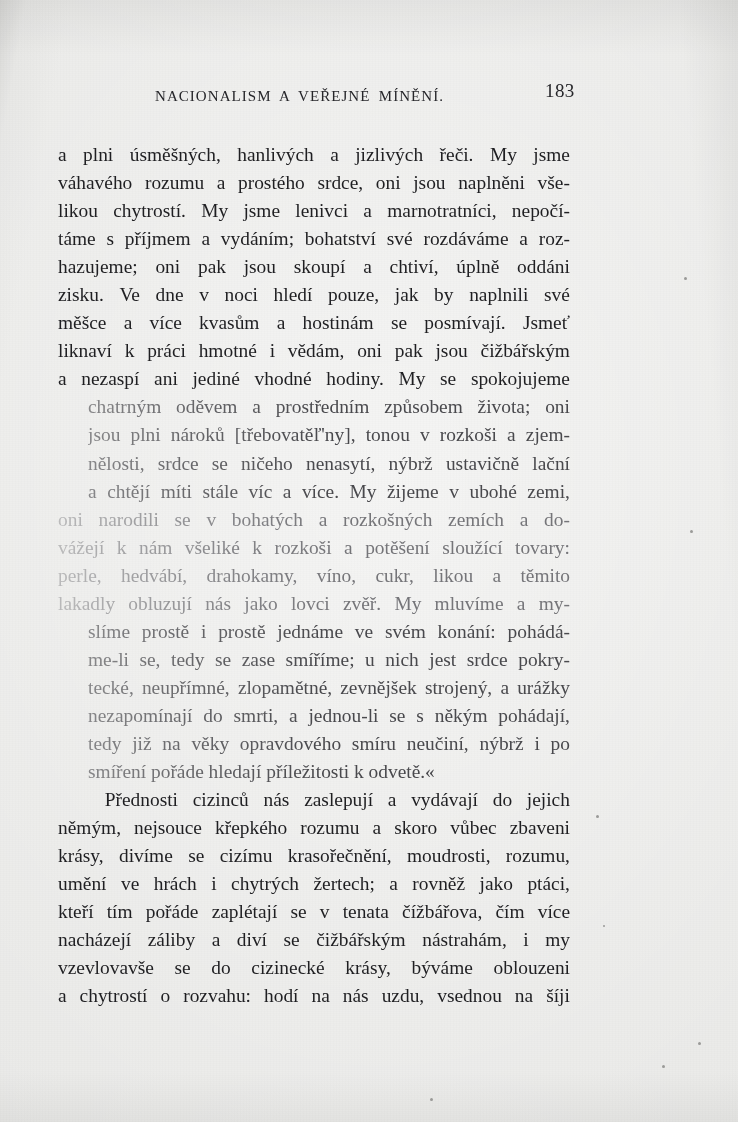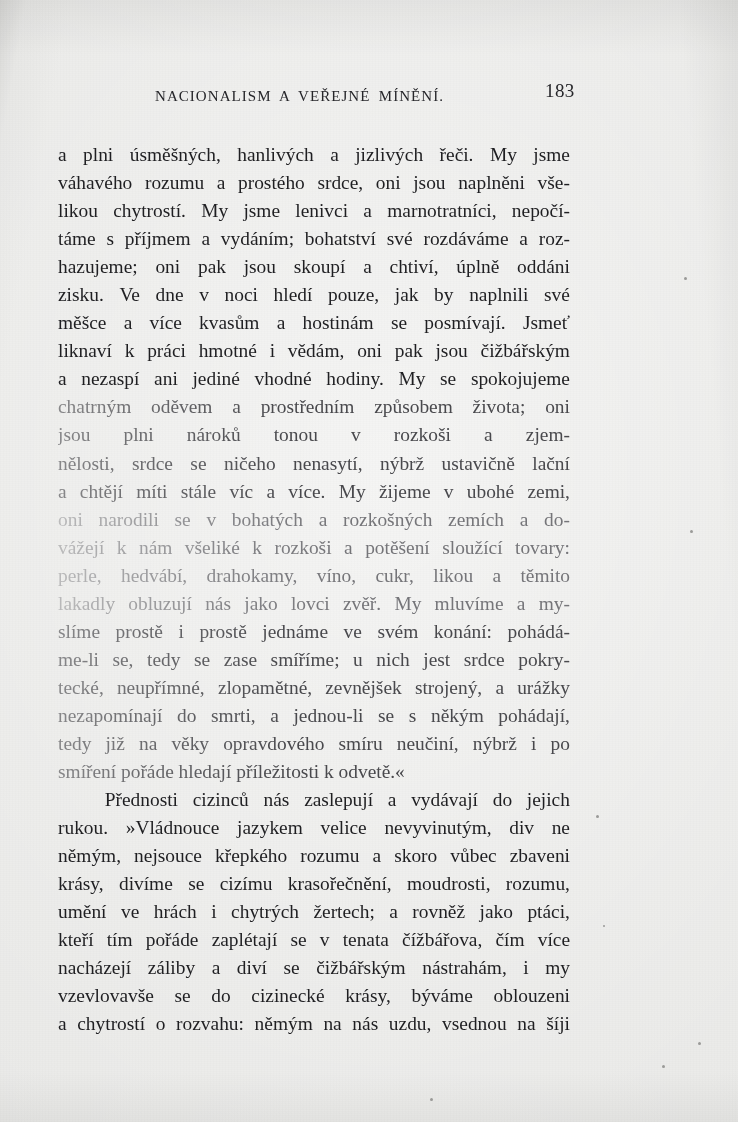--- a/index.html
+++ b/index.html
@@ -105,21 +105,21 @@
   }
   .ln .last {
     display: block;
   }
   .ln .ind {
     display: inline-block;
     width: 32px;
   }
 
   
-  .fade1 { color: #49494d; }
+  .fade1 { color: #49494d; margin-left: 30px; }
   .fade3 { color: #757579; }
 
   
   .lfade {
     -webkit-mask-image: linear-gradient(90deg,
         rgba(0,0,0,0.42) 0px, rgba(0,0,0,0.62) 70px,
         rgba(0,0,0,0.88) 175px, rgba(0,0,0,1) 290px);
     mask-image: linear-gradient(90deg,
         rgba(0,0,0,0.42) 0px, rgba(0,0,0,0.62) 70px,
         rgba(0,0,0,0.88) 175px, rgba(0,0,0,1) 290px);
@@ -289,20 +289,21 @@
           <span>způsobem</span>
           <span>života;</span>
           <span>oni</span>
         </span>
       </div>
       <div class="ln fade1 lfade-soft">
         <span class="just">
           <span>jsou</span>
           <span>plni</span>
           <span>nároků</span>
+          <span>[třebovatěľ'ny],</span>
           <span>tonou</span>
           <span>v</span>
           <span>rozkoši</span>
           <span>a</span>
           <span>zjem-</span>
         </span>
       </div>
       <div class="ln fade1 lfade-soft">
         <span class="just">
           <span>nělosti,</span>
@@ -462,31 +463,20 @@
           <span>nás</span>
           <span>zaslepují</span>
           <span>a</span>
           <span>vydávají</span>
           <span>do</span>
           <span>jejich</span>
         </span>
       </div>
       <div class="ln">
         <span class="just">
-          <span>rukou.</span>
-          <span>»Vládnouce</span>
-          <span>jazykem</span>
-          <span>velice</span>
-          <span>nevyvinutým,</span>
-          <span>div</span>
-          <span>ne</span>
-        </span>
-      </div>
-      <div class="ln">
-        <span class="just">
           <span>němým,</span>
           <span>nejsouce</span>
           <span>křepkého</span>
           <span>rozumu</span>
           <span>a</span>
           <span>skoro</span>
           <span>vůbec</span>
           <span>zbaveni</span>
         </span>
       </div>
@@ -552,21 +542,21 @@
           <span>býváme</span>
           <span>oblouzeni</span>
         </span>
       </div>
       <div class="ln">
         <span class="just">
           <span>a</span>
           <span>chytrostí</span>
           <span>o</span>
           <span>rozvahu:</span>
-          <span>němým</span>
+          <span>hodí</span>
           <span>na</span>
           <span>nás</span>
           <span>uzdu,</span>
           <span>vsednou</span>
           <span>na</span>
           <span>šíji</span>
         </span>
       </div>
     </div>
 

